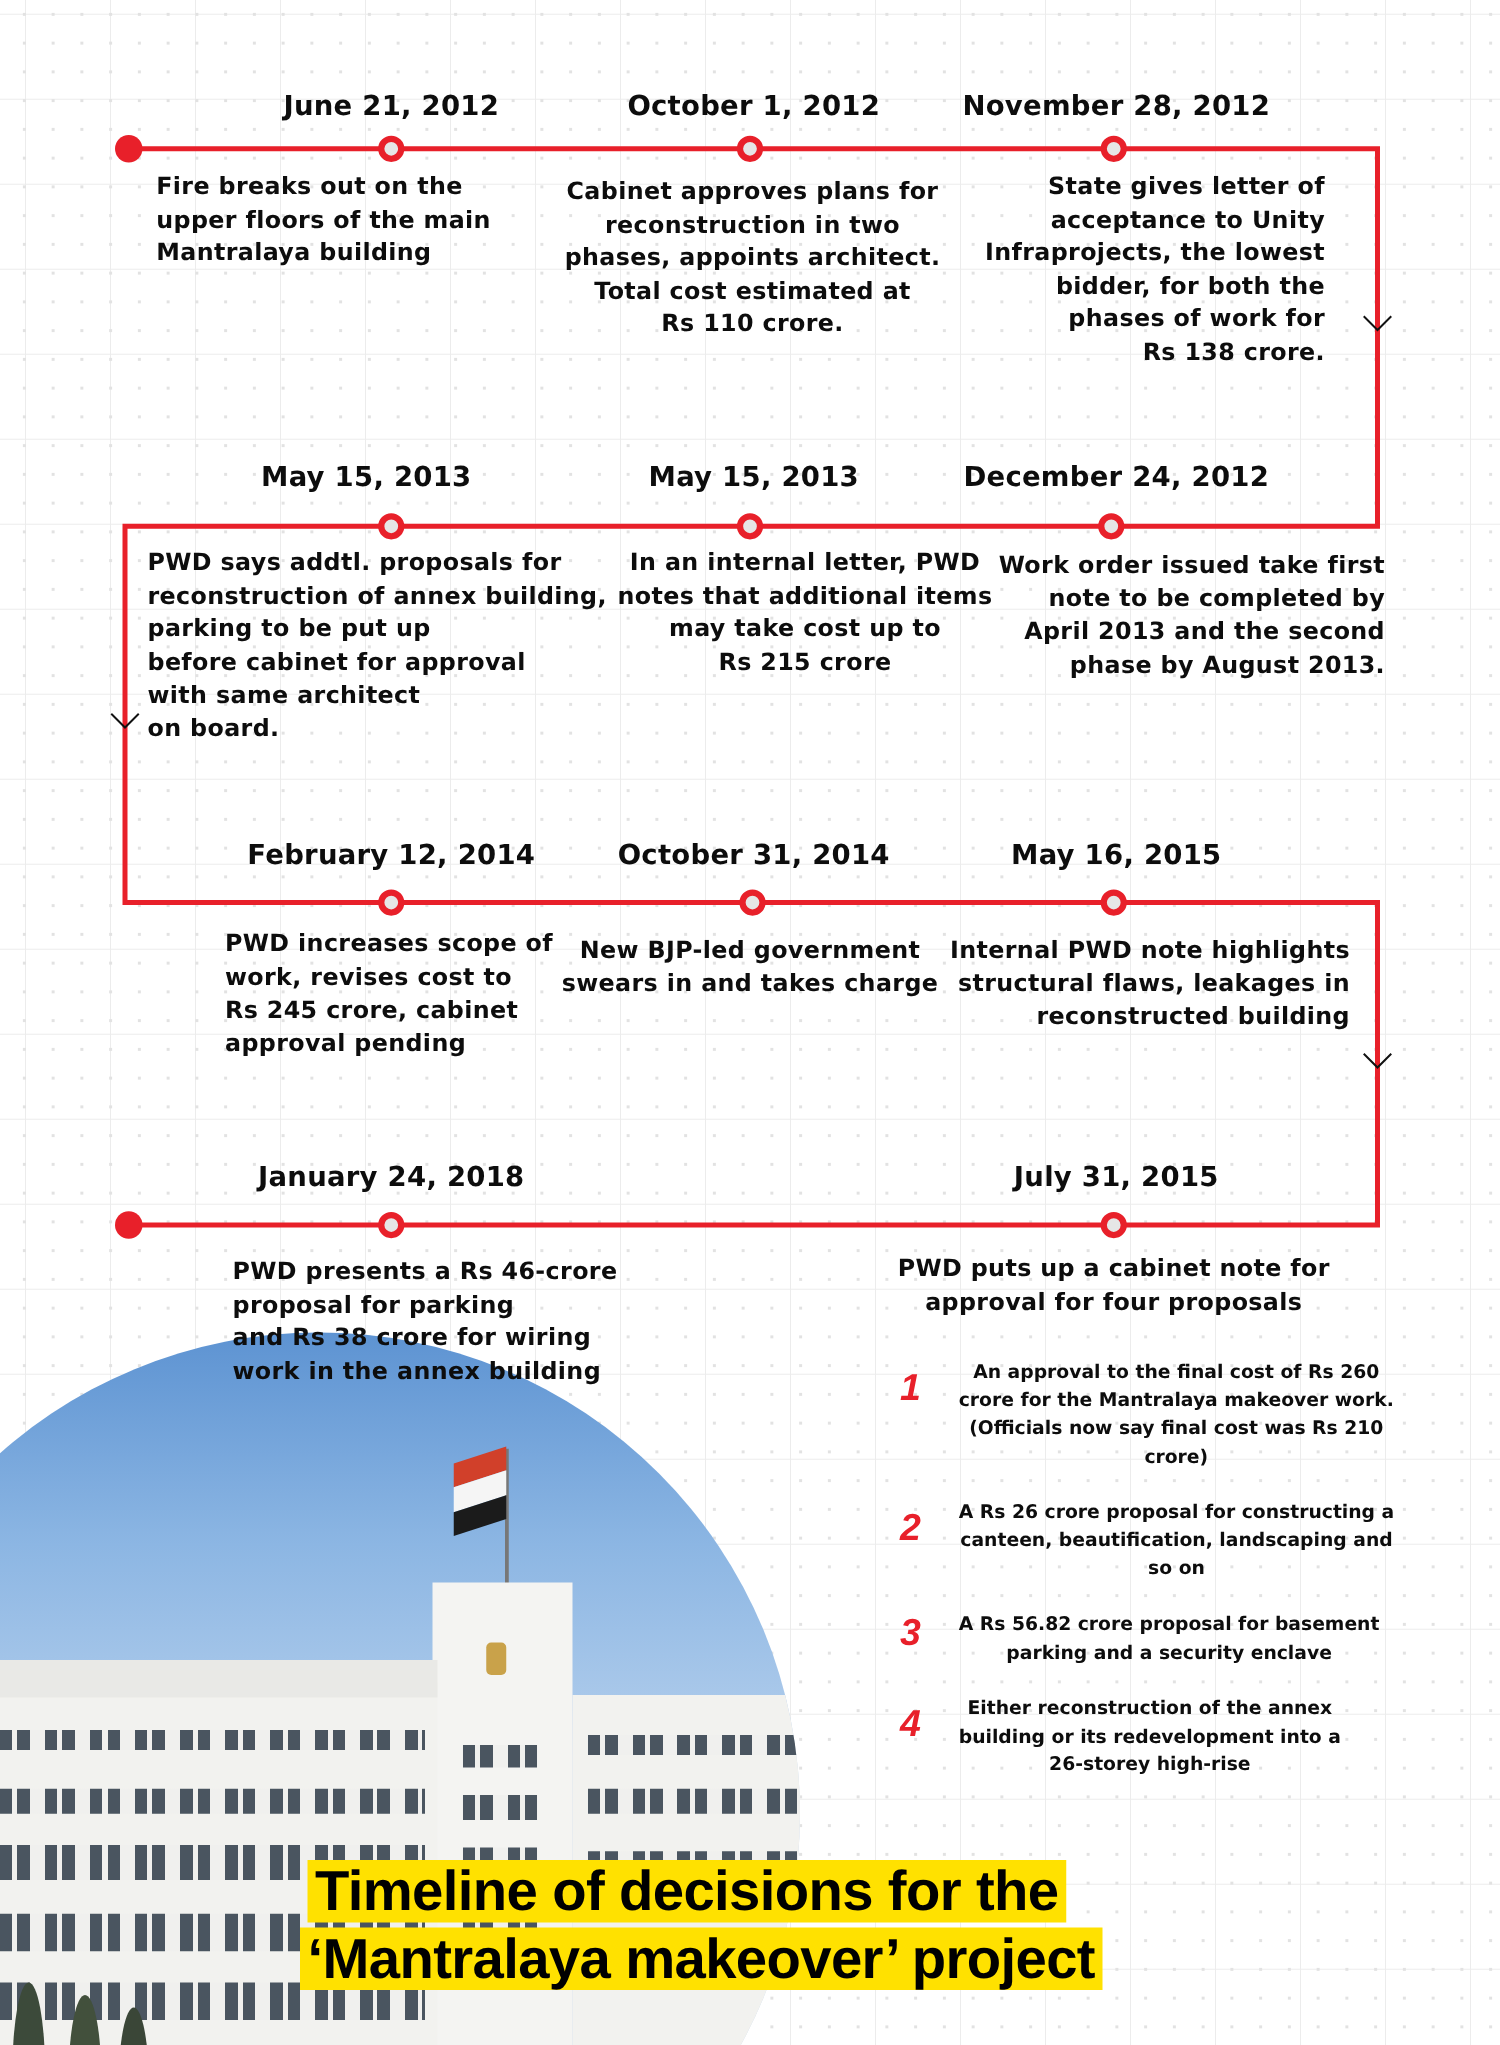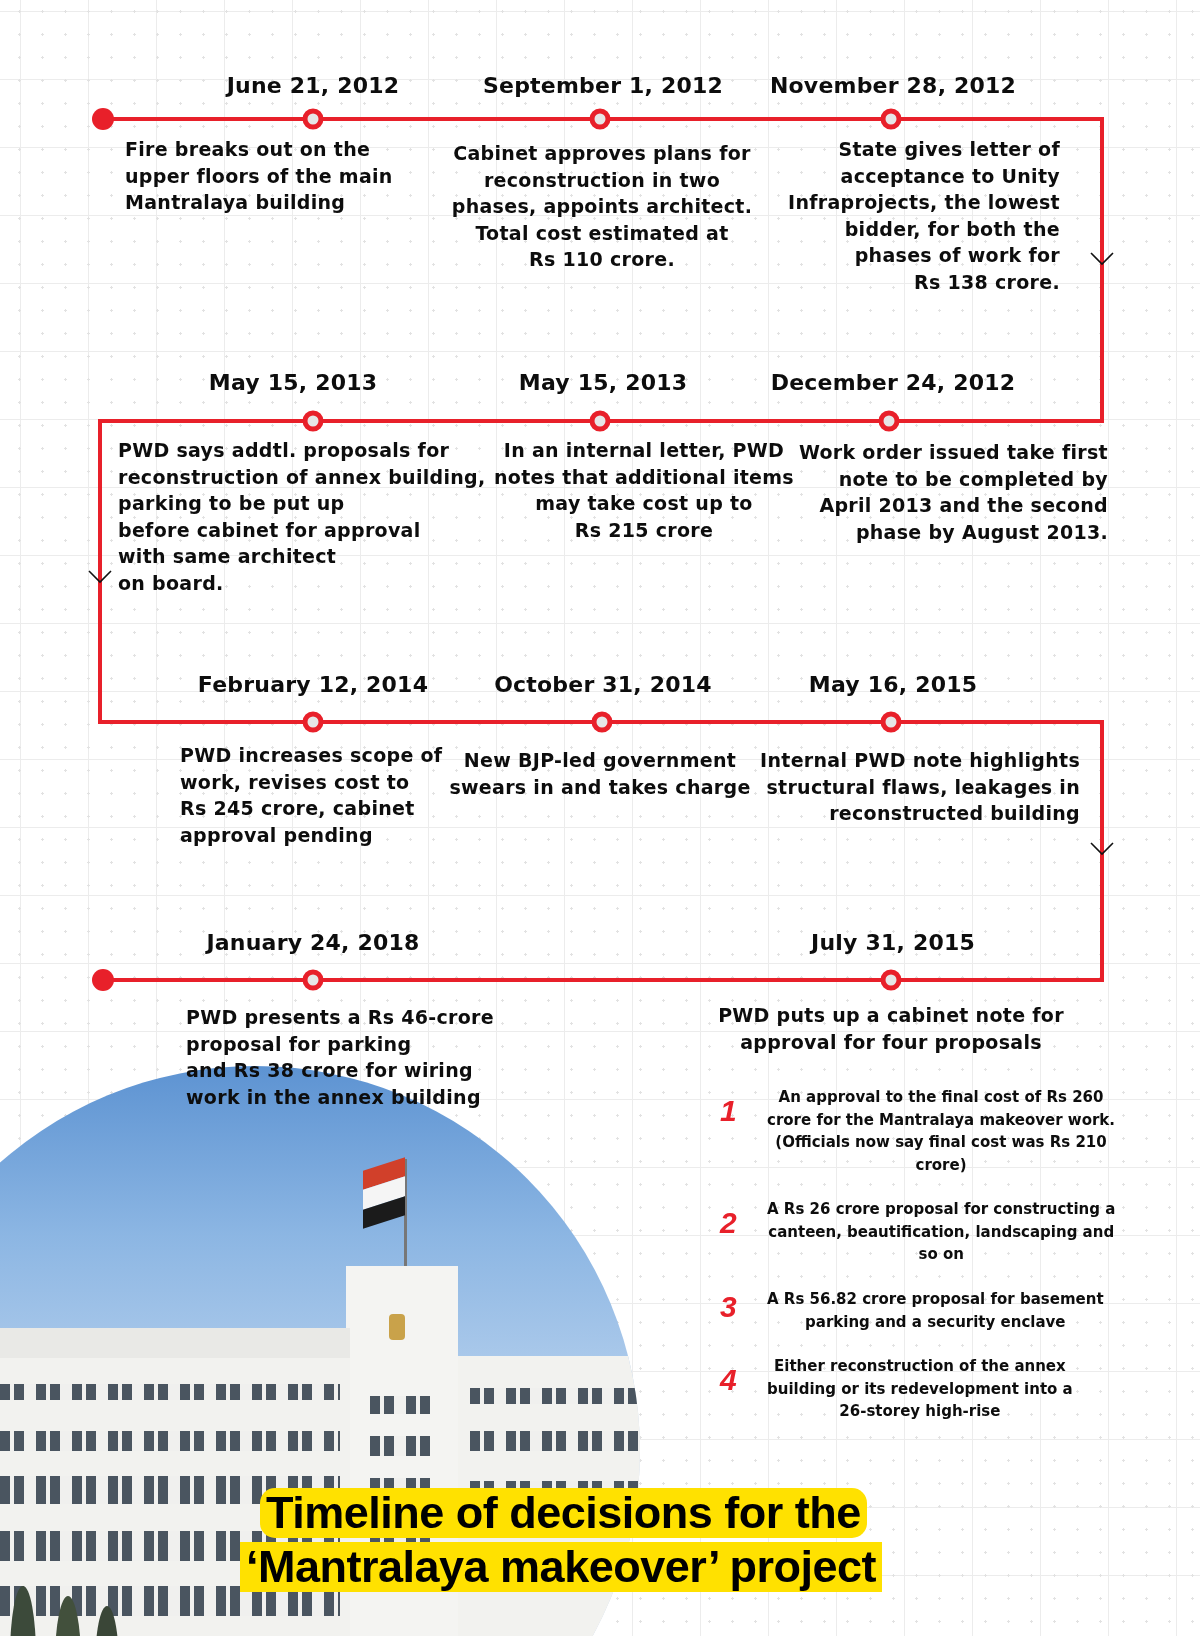--- a/index.html
+++ b/index.html
@@ -122,21 +122,21 @@
       <circle cx="889" cy="421" r="8" fill="#e6e6e6" stroke="#e8202a" stroke-width="5"></circle>
       <circle cx="313" cy="722" r="8" fill="#e6e6e6" stroke="#e8202a" stroke-width="5"></circle>
       <circle cx="602" cy="722" r="8" fill="#e6e6e6" stroke="#e8202a" stroke-width="5"></circle>
       <circle cx="891" cy="722" r="8" fill="#e6e6e6" stroke="#e8202a" stroke-width="5"></circle>
       <circle cx="313" cy="980" r="8" fill="#e6e6e6" stroke="#e8202a" stroke-width="5"></circle>
       <circle cx="891" cy="980" r="8" fill="#e6e6e6" stroke="#e8202a" stroke-width="5"></circle>
     </g>
 </svg>
 
 <div class="date" style="left:313px;top:73px;">June 21, 2012</div>
-<div class="date" style="left:603px;top:73px;">September 1, 2012</div>
+<div class="date" style="left:603px;top:73px;">October 1, 2012</div>
 <div class="date" style="left:893px;top:73px;">November 28, 2012</div>
 
 <div class="date" style="left:293px;top:370px;">May 15, 2013</div>
 <div class="date" style="left:603px;top:370px;">May 15, 2013</div>
 <div class="date" style="left:893px;top:370px;">December 24, 2012</div>
 
 <div class="date" style="left:313px;top:672px;">February 12, 2014</div>
 <div class="date" style="left:603px;top:672px;">October 31, 2014</div>
 <div class="date" style="left:893px;top:672px;">May 16, 2015</div>
 
@@ -241,15 +241,15 @@
       <div class="num" style="top: 8px;">4</div>
       <div class="txt">
         <div>Either reconstruction of the annex</div>
         <div>building or its redevelopment into a</div>
         <div>26-storey high-rise</div>
       </div>
     </div>
   </div>
 
 <div class="title-wrap">
-  <div class="title-line" style="left:20px;top:0px;border-radius:15px;">Timeline of decisions for the</div>
+  <div class="title-line" style="left:6px;top:0px;">Timeline of decisions for the</div>
   <div class="title-line" style="left:0px;top:54px;">‘Mantralaya makeover’ project</div>
 </div>
 
 </body></html>

